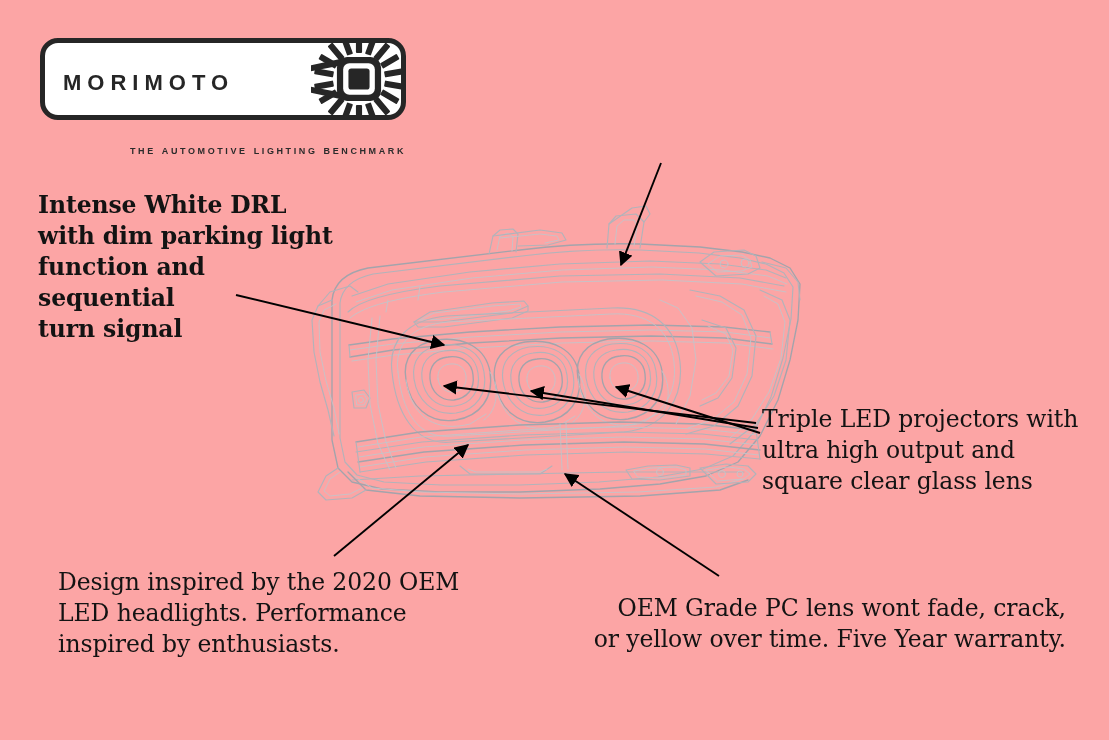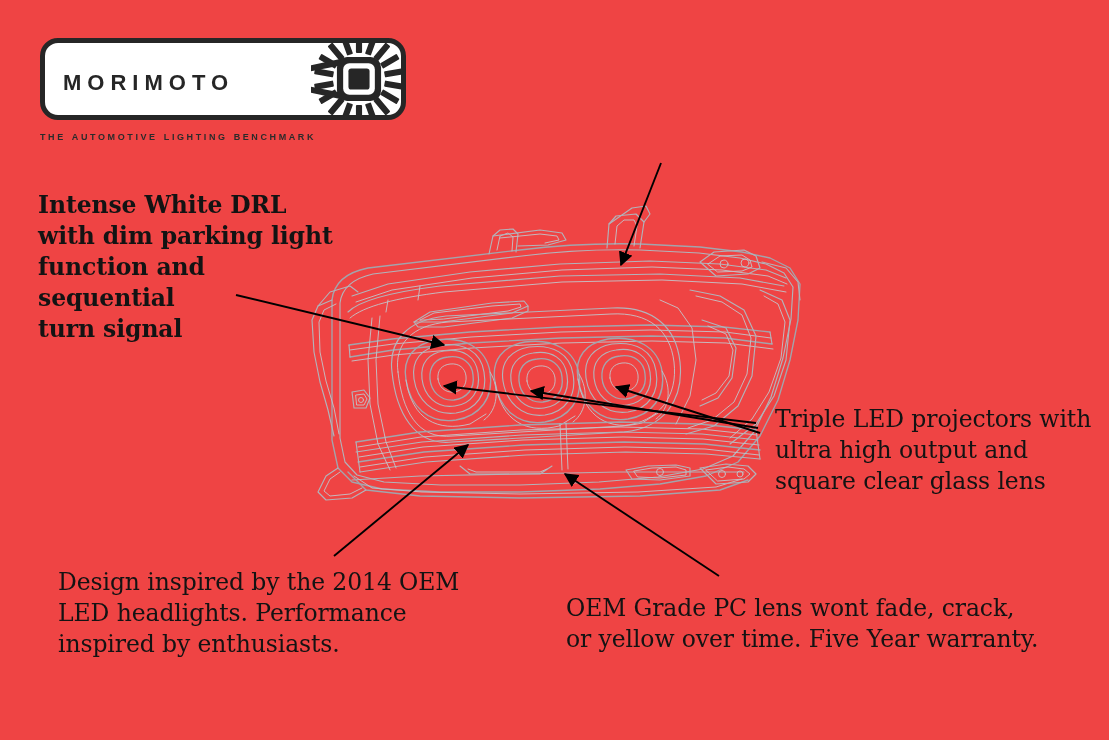--- a/index.html
+++ b/index.html
@@ -5,21 +5,21 @@
 <style>
   html, body {
     margin: 0;
     padding: 0;
     background: #ffffff;
   }
   #page {
     position: relative;
     width: 1109px;
     height: 740px;
-    background: #ef4444;
+    background: #fca5a5;
     overflow: hidden;
     font-family: "DejaVu Serif", "Liberation Serif", serif;
     color: #1b1b1b;
   }
 
   
   #logo-block {
     position: absolute;
     left: 40px;
     top: 38px;
@@ -52,23 +52,23 @@
   }
   #logo-sun {
     position: absolute;
     right: -6px;
     top: 50%;
     transform: translateY(-50%);
     width: 96px;
     height: 96px;
   }
   #logo-tagline {
-    margin-top: 9px;
+    margin-top: 23px;
     width: 366px;
-    text-align: left;
+    text-align: right;
     font-family: "Liberation Sans", sans-serif;
     font-weight: 700;
     font-size: 12.5px;
     letter-spacing: 2.6px;
     color: #2b2b2b;
     font-variant: small-caps;
     text-transform: lowercase;
     white-space: nowrap;
   }
 
@@ -77,23 +77,23 @@
     position: absolute;
     font-family: "DejaVu Serif", "Liberation Serif", serif;
     font-size: 23.5px;
     line-height: 31px;
     color: #131313;
     white-space: pre-line;
     letter-spacing: -0.1px;
   }
   #callout-housing   { left: 572px; top: 90px;  width: 400px; }
   #callout-drl       { left: 38px;  top: 190px; width: 310px; font-weight: bold; }
-  #callout-projector { left: 762px; top: 404px; width: 330px; margin-left: 13px; }
+  #callout-projector { left: 762px; top: 404px; width: 330px; }
   #callout-design    { left: 58px;  top: 567px; width: 430px; }
-  #callout-lens      { left: 566px; top: 593px; width: 500px; }
+  #callout-lens      { left: 566px; top: 593px; width: 500px; text-align: right; }
 
   
   #drawing, #arrows {
     position: absolute;
     left: 0; top: 0;
     width: 1109px;
     height: 740px;
     pointer-events: none;
   }
   .ln   { fill: none; stroke: #b2b3ba; stroke-width: 1.15; stroke-linejoin: round; stroke-linecap: round; }
@@ -350,20 +350,20 @@
 
   <div class="callout" id="callout-drl">Intense White DRL
 with dim parking light
 function and sequential
 turn signal</div>
 
   <div class="callout" id="callout-projector">Triple LED projectors with
 ultra high output and
 square clear glass lens</div>
 
-  <div class="callout" id="callout-design">Design inspired by the 2014 OEM
+  <div class="callout" id="callout-design">Design inspired by the 2020 OEM
 LED headlights. Performance
 inspired by enthusiasts.</div>
 
   <div class="callout" id="callout-lens">OEM Grade PC lens wont fade, crack,
 or yellow over time. Five Year warranty.</div>
 
 </div>
 
 </body></html>

